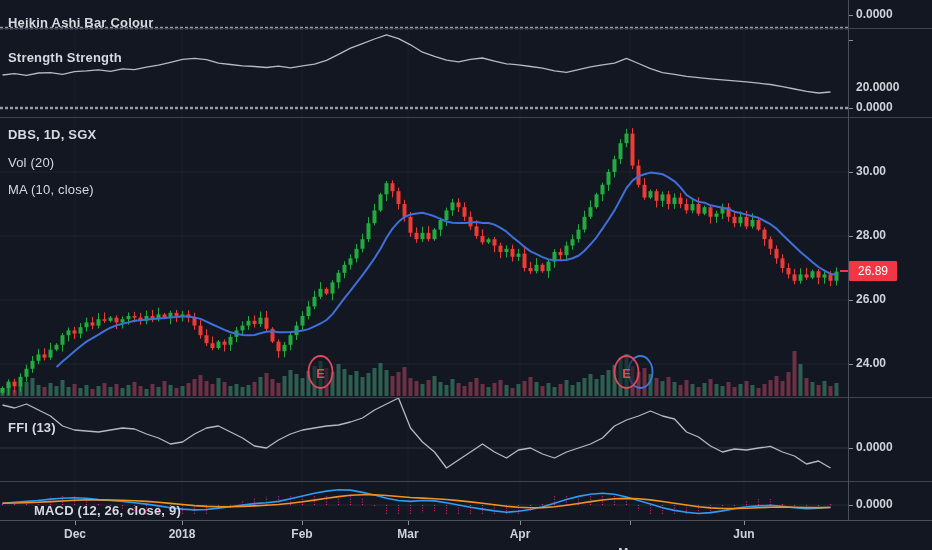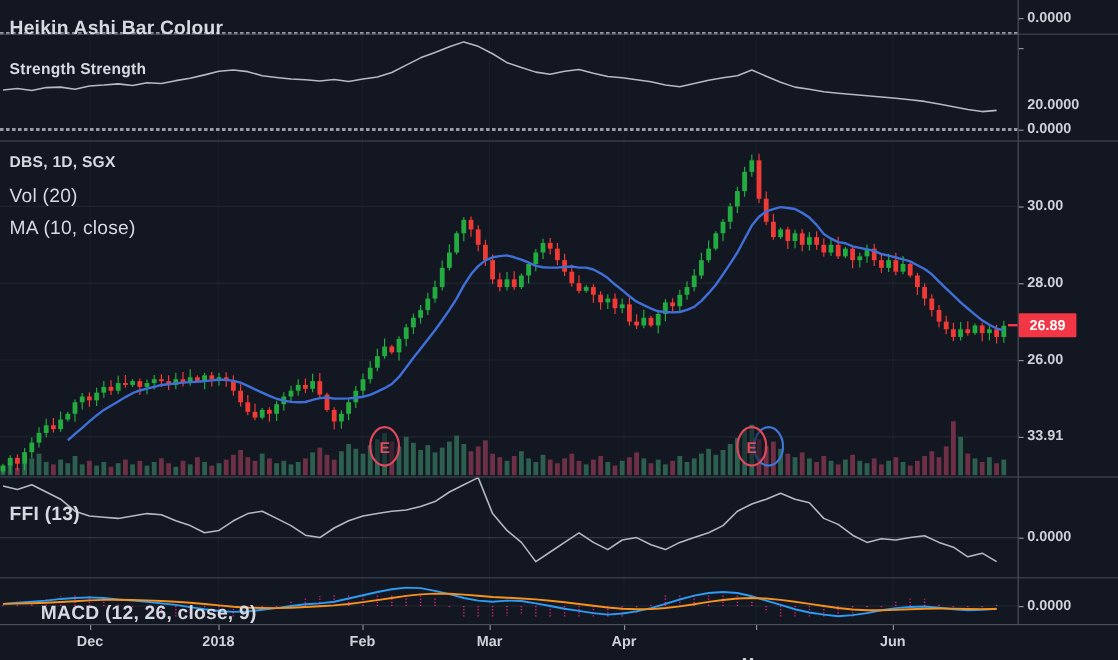--- a/index.html
+++ b/index.html
@@ -4,39 +4,39 @@
 <style>
   html,body{margin:0;padding:0;background:#131722;}
   #app{
     position:relative;width:932px;height:550px;overflow:hidden;
     background:#131722;
     font-family:"Liberation Sans","DejaVu Sans",sans-serif;
     -webkit-font-smoothing:antialiased;
   }
   #chart-svg{position:absolute;left:0;top:0;}
   .pane-label{
-    position:absolute;left:8px;color:#d6d9e0;font-size:16px;font-weight:600;
+    position:absolute;left:8px;color:#d6d9e0;font-size:13px;font-weight:600;
     letter-spacing:.2px;white-space:nowrap;z-index:5;pointer-events:none;
   }
   .pane-label.big{font-size:13px;font-weight:700;}
   .separator{
     position:absolute;left:0;width:932px;height:1px;background:#3f4450;z-index:4;
   }
   #price-axis{
     position:absolute;left:848px;top:0;width:84px;height:520px;
     border-left:1px solid #4a4f5a;z-index:6;background:transparent;
   }
   .axis-label{
     position:absolute;left:7px;color:#ced2d9;font-size:12px;font-weight:700;
     white-space:nowrap;
   }
   .axis-tick{position:absolute;left:0;width:4px;height:1px;background:#8a8f99;}
   #price-tag{
     position:absolute;left:849px;top:261px;width:48px;height:20px;
-    color:#ffffff;font-size:12px;font-weight:700;line-height:20px;text-align:center;
+    color:#ffffff;font-size:12px;font-weight:400;line-height:20px;text-align:center;
     border-radius:1px;z-index:7;
   }
   #price-tag-tick{position:absolute;left:840px;top:270px;width:8px;height:2px;z-index:7;}
   #time-axis{
     position:absolute;left:0;top:520px;width:932px;height:30px;
     border-top:1px solid #4a4f5a;z-index:6;
   }
   .month-label{
     position:absolute;top:6px;width:44px;margin-left:-22px;text-align:center;
     color:#ced2d9;font-size:12px;font-weight:700;
@@ -594,21 +594,21 @@
       <div class="axis-label" style="top: 32px; margin-top: 48px;">20.0000</div>
       <div class="axis-tick" style="top: 108px;"></div>
       <div class="axis-label" style="top: 100px;">0.0000</div>
       <div class="axis-tick" style="top: 172px;"></div>
       <div class="axis-label" style="top: 164px;">30.00</div>
       <div class="axis-tick" style="top: 236px;"></div>
       <div class="axis-label" style="top: 228px;">28.00</div>
       <div class="axis-tick" style="top: 300px;"></div>
       <div class="axis-label" style="top: 292px;">26.00</div>
       <div class="axis-tick" style="top: 364px;"></div>
-      <div class="axis-label" style="top: 356px;">33.91</div>
+      <div class="axis-label" style="top: 356px;">24.00</div>
       <div class="axis-tick" style="top: 448px;"></div>
       <div class="axis-label" style="top: 440px;">0.0000</div>
       <div class="axis-tick" style="top: 505px;"></div>
       <div class="axis-label" style="top: 497px;">0.0000</div>
     </div>
   <div id="price-tag" style="background: rgb(242, 54, 69);">26.89</div>
   <div id="price-tag-tick" style="background: rgb(242, 54, 69);"></div>
 
   <div id="time-axis">
       <div class="month-tick" style="left: 75px;"></div>

